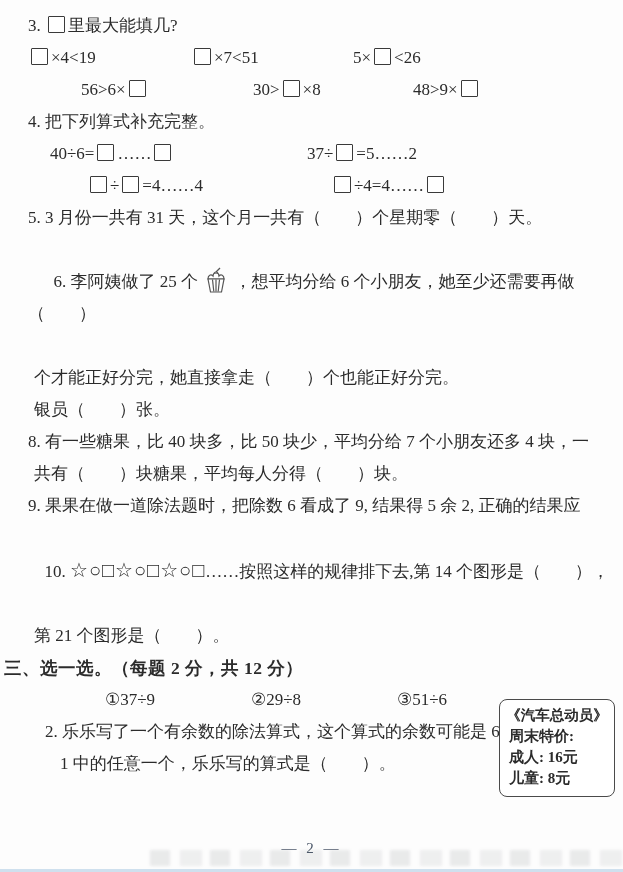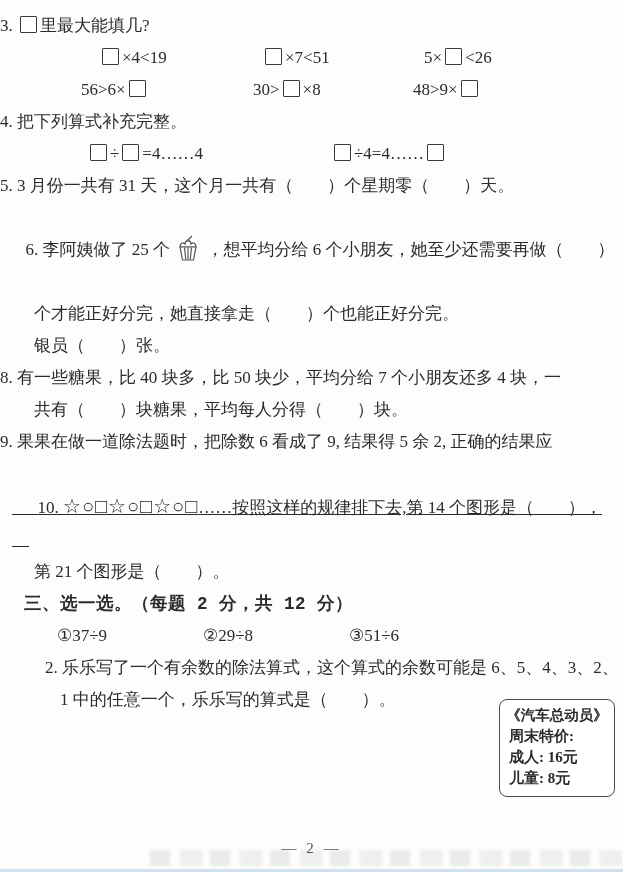--- a/index.html
+++ b/index.html
@@ -2,33 +2,33 @@
 <html><head>
 <meta charset="utf-8">
 <style>
   html,body{margin:0;padding:0;background:#ffffff;}
   .page{
     width:623px;height:872px;position:relative;overflow:hidden;
     background:#fdfdfd;color:#2b2b2b;box-sizing:border-box;padding-top:10px;
     font-family:"Liberation Serif","DejaVu Serif",serif;font-size:17px;
   }
   .line{line-height:32px;white-space:pre-wrap;}
-  .q{}
+  .q{padding-left:28px;}
   .cont{padding-left:34px;}
-  .q10{padding-left:12px;text-decoration:underline;}
-  .sec{padding-left:24px;font-weight:bold;font-size:17.5px;font-family:Liberation Mono, monospace;letter-spacing:.5px;}
+  .q10{padding-left:19px;}
+  .sec{padding-left:4px;font-weight:bold;font-size:17.5px;font-family:Liberation Serif, serif;letter-spacing:.5px;}
   .c{padding-left:45px;}
   .ccont{padding-left:60px;}
   .exprrow{display:flex;}
   .exprrow .col{flex:0 0 auto;}
-  .r3a{padding-left:99px;} .r3a .c1{width:163px;} .r3a .c2{width:162px;}
+  .r3a{padding-left:28px;} .r3a .c1{width:163px;} .r3a .c2{width:162px;}
   .r3b{padding-left:81px;} .r3b .c1{width:172px;} .r3b .c2{width:160px;}
   .r4a{padding-left:50px;} .r4a .c1{width:257px;}
   .r4b{padding-left:87px;} .r4b .c1{width:244px;}
-  .opts{padding-left:57px;display:flex;}
+  .opts{padding-left:57px;display:flex;margin-left:48px;}
   .opts .col{flex:0 0 auto;width:146px;}
   .opts .col:last-child{width:auto;}
   .sq{display:inline-block;width:15px;height:15px;border:1.4px solid #3a3a3a;background:#fff;vertical-align:-2px;margin:0 3px;border-radius:1px;}
   .glyphseq{font-size:20px;letter-spacing:1px;}
   .icon-inline{vertical-align:-6px;margin:0 3px;}
   .price-box{
     position:absolute;left:499px;top:699px;width:116px;
     border:1.6px solid #4a4a4a;border-radius:8px;background:#fff;
     padding:4px 2px 7px 2px;box-sizing:border-box;
   }
@@ -58,20 +58,24 @@
     </div>
     <div class="line exprrow r3b">
       <span class="col c1">56&gt;6×<span class="sq"></span></span>
       <span class="col c2">30&gt;<span class="sq"></span>×8</span>
       <span class="col c3">48&gt;9×<span class="sq"></span></span>
     </div>
   </div>
 
   <div>
     <div class="line q">4. 把下列算式补充完整。</div>
+    <div class="line exprrow r4a">
+      <span class="col c1">40÷6=<span class="sq"></span>……<span class="sq"></span></span>
+      <span class="col c2">37÷<span class="sq"></span>=5……2</span>
+    </div>
     <div class="line exprrow r4b">
       <span class="col c1"><span class="sq"></span>÷<span class="sq"></span>=4……4</span>
       <span class="col c2"><span class="sq"></span>÷4=4……<span class="sq"></span></span>
     </div>
   </div>
 
   <div class="line q">5. 3 月份一共有 31 天，这个月一共有（　　）个星期零（　　）天。</div>
 
   <div>
     <div class="line q">

